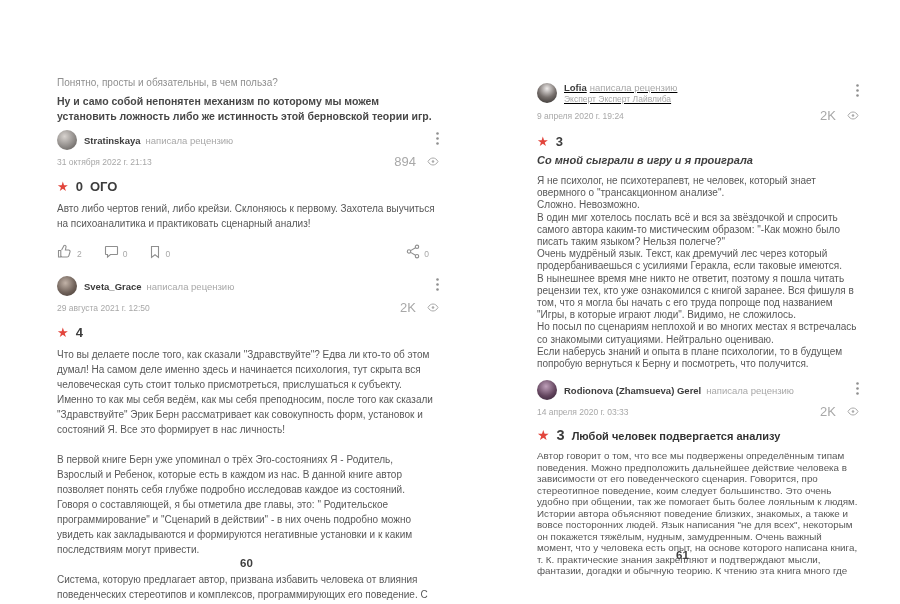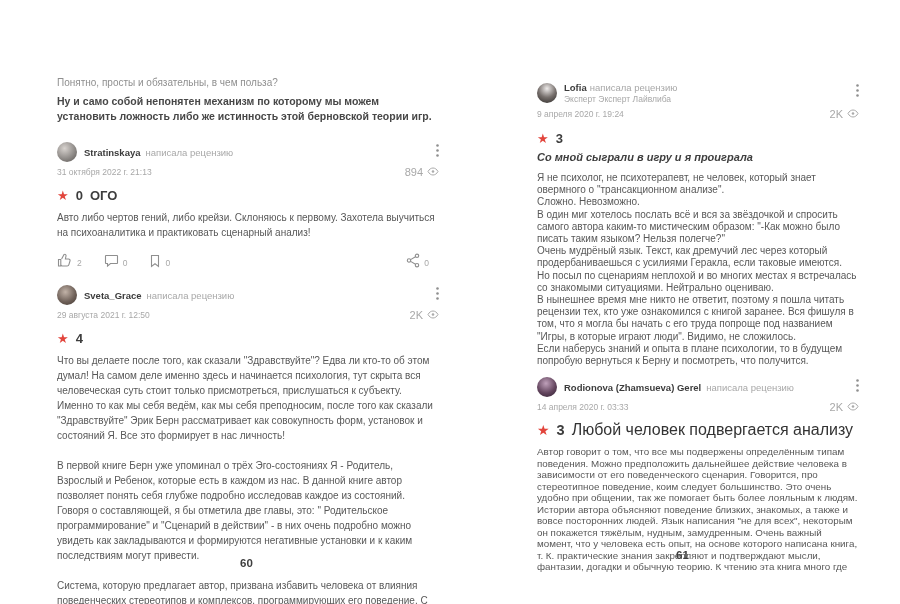--- a/index.html
+++ b/index.html
@@ -8,46 +8,46 @@
 
   .page{position:absolute;}
   .page-left{left:57px;top:76px;width:382px;}
   .page-right{left:537px;top:82px;width:322px;}
 
   
   .quote{margin:0 0 4px;font-size:10px;line-height:14px;color:#8f8f8f;}
   .carry-text{margin:0;font-size:10.5px;line-height:15px;color:#474747;font-weight:600;}
 
   
-  .review{margin-top:18px;}
+  .review{margin-top:6px;}
   .header-row{display:flex;align-items:center;gap:7px;}
   .avatar{width:20px;height:20px;border-radius:50%;flex:none;}
   .av1{background:radial-gradient(circle at 38% 32%,#d8d3cf,#908c89 55%,#55514e);}
   .av2{background:radial-gradient(circle at 42% 35%,#c2b3a8,#70625a 55%,#3e342e);}
   .av3{background:radial-gradient(circle at 50% 28%,#efeceb,#77706d 50%,#2a2725);}
   .av4{background:radial-gradient(circle at 45% 32%,#bfa0ba,#63455e 55%,#2c1c2e);}
   .name{font-size:9.5px;font-weight:bold;color:#3c3c3c;white-space:nowrap;}
   .action{font-size:9.5px;color:#a8a8a8;margin-left:-2px;white-space:nowrap;}
-  .name-block{display:flex;flex-direction:column;gap:1px;}
+  .name-block{display:flex;flex-direction:column;gap:1px;text-decoration:underline;}
   .name-line{display:flex;gap:5px;align-items:baseline;}
   .badge{font-size:8.5px;color:#a8a8a8;}
   .kebab{margin-left:auto;display:flex;align-self:flex-start;padding-top:2px;cursor:pointer;}
   .meta-row{display:flex;align-items:center;margin-top:4px;justify-content:space-between;}
   .date{font-size:8.5px;color:#a8a8a8;}
-  .views{margin-left:auto;display:flex;align-items:center;gap:4px;font-size:11px;color:#a8a8a8;}
+  .views{margin-left:auto;display:flex;align-items:center;gap:11px;font-size:13px;color:#a8a8a8;}
 
   
   .rating-row{display:flex;align-items:baseline;gap:7px;margin-top:10px;}
   .star{color:#e2453c;font-size:13px;line-height:1;font-family:"DejaVu Sans",sans-serif;}
   .rnum,.rtitle{font-size:13px;font-weight:bold;color:#3d3d3d;}
   .italic-title{margin:5px 0 0;font-size:11px;font-weight:bold;font-style:italic;color:#3d3d3d;}
   .big-title-row{display:flex;align-items:baseline;gap:7px;margin-top:8px;}
   .big-star{color:#e2453c;font-size:14px;line-height:1;font-family:"DejaVu Sans",sans-serif;}
   .big-num{font-size:14.5px;font-weight:bold;color:#3d3d3d;}
-  .big-title{font-size:16px;font-weight:normal;color:#333;}
+  .big-title{font-size:11px;font-weight:bold;color:#333;}
 
   
   .body-left{margin-top:7px;font-size:10px;line-height:15px;color:#585858;}
   .body-left p{margin:0 0 15px;}
   .body-left p:last-child{margin-bottom:0;}
   .body-right{margin-top:9px;font-size:10px;line-height:12.2px;color:#585858;}
   .body-right p{margin:0;}
   .body4{margin-top:7px;font-size:9.8px;line-height:11.5px;color:#585858;}
   .body4 p{margin:0;}
 
@@ -218,22 +218,22 @@
       <div class="rating-row" style="margin-top:11px;">
         <span class="star">★</span>
         <span class="rnum">3</span>
       </div>
       <p class="italic-title">Со мной сыграли в игру и я проиграла</p>
       <div class="body-right">
         <p>Я не психолог, не психотерапевт, не человек, который знает овермного о "трансакционном анализе".</p>
         <p>Сложно. Невозможно.</p>
         <p>В один миг хотелось послать всё и вся за звёздочкой и спросить самого автора каким-то мистическим образом: "-Как можно было писать таким языком? Нельзя полегче?"</p>
         <p>Очень мудрёный язык. Текст, как дремучий лес через который продербаниваешься с усилиями Геракла, если таковые имеются.</p>
+        <p>В нынешнее время мне никто не ответит, поэтому я пошла читать рецензии тех, кто уже ознакомился с книгой заранее. Вся фишуля в том, что я могла бы начать с его труда попроще под названием "Игры, в которые играют люди". Видимо, не сложилось.</p>
         <p>Но посыл по сценариям неплохой и во многих местах я встречалась со знакомыми ситуациями. Нейтрально оцениваю.</p>
-        <p>В нынешнее время мне никто не ответит, поэтому я пошла читать рецензии тех, кто уже ознакомился с книгой заранее. Вся фишуля в том, что я могла бы начать с его труда попроще под названием "Игры, в которые играют люди". Видимо, не сложилось.</p>
         <p>Если наберусь знаний и опыта в плане психологии, то в будущем попробую вернуться к Берну и посмотреть, что получится.</p>
       </div>
     </div>
 
     <div style="margin-top:10px;">
       <div class="header-row">
         <span class="avatar av4"></span>
         <span class="name">Rodionova (Zhamsueva) Gerel</span>
         <span class="action">написала рецензию</span>
         <span class="kebab">

